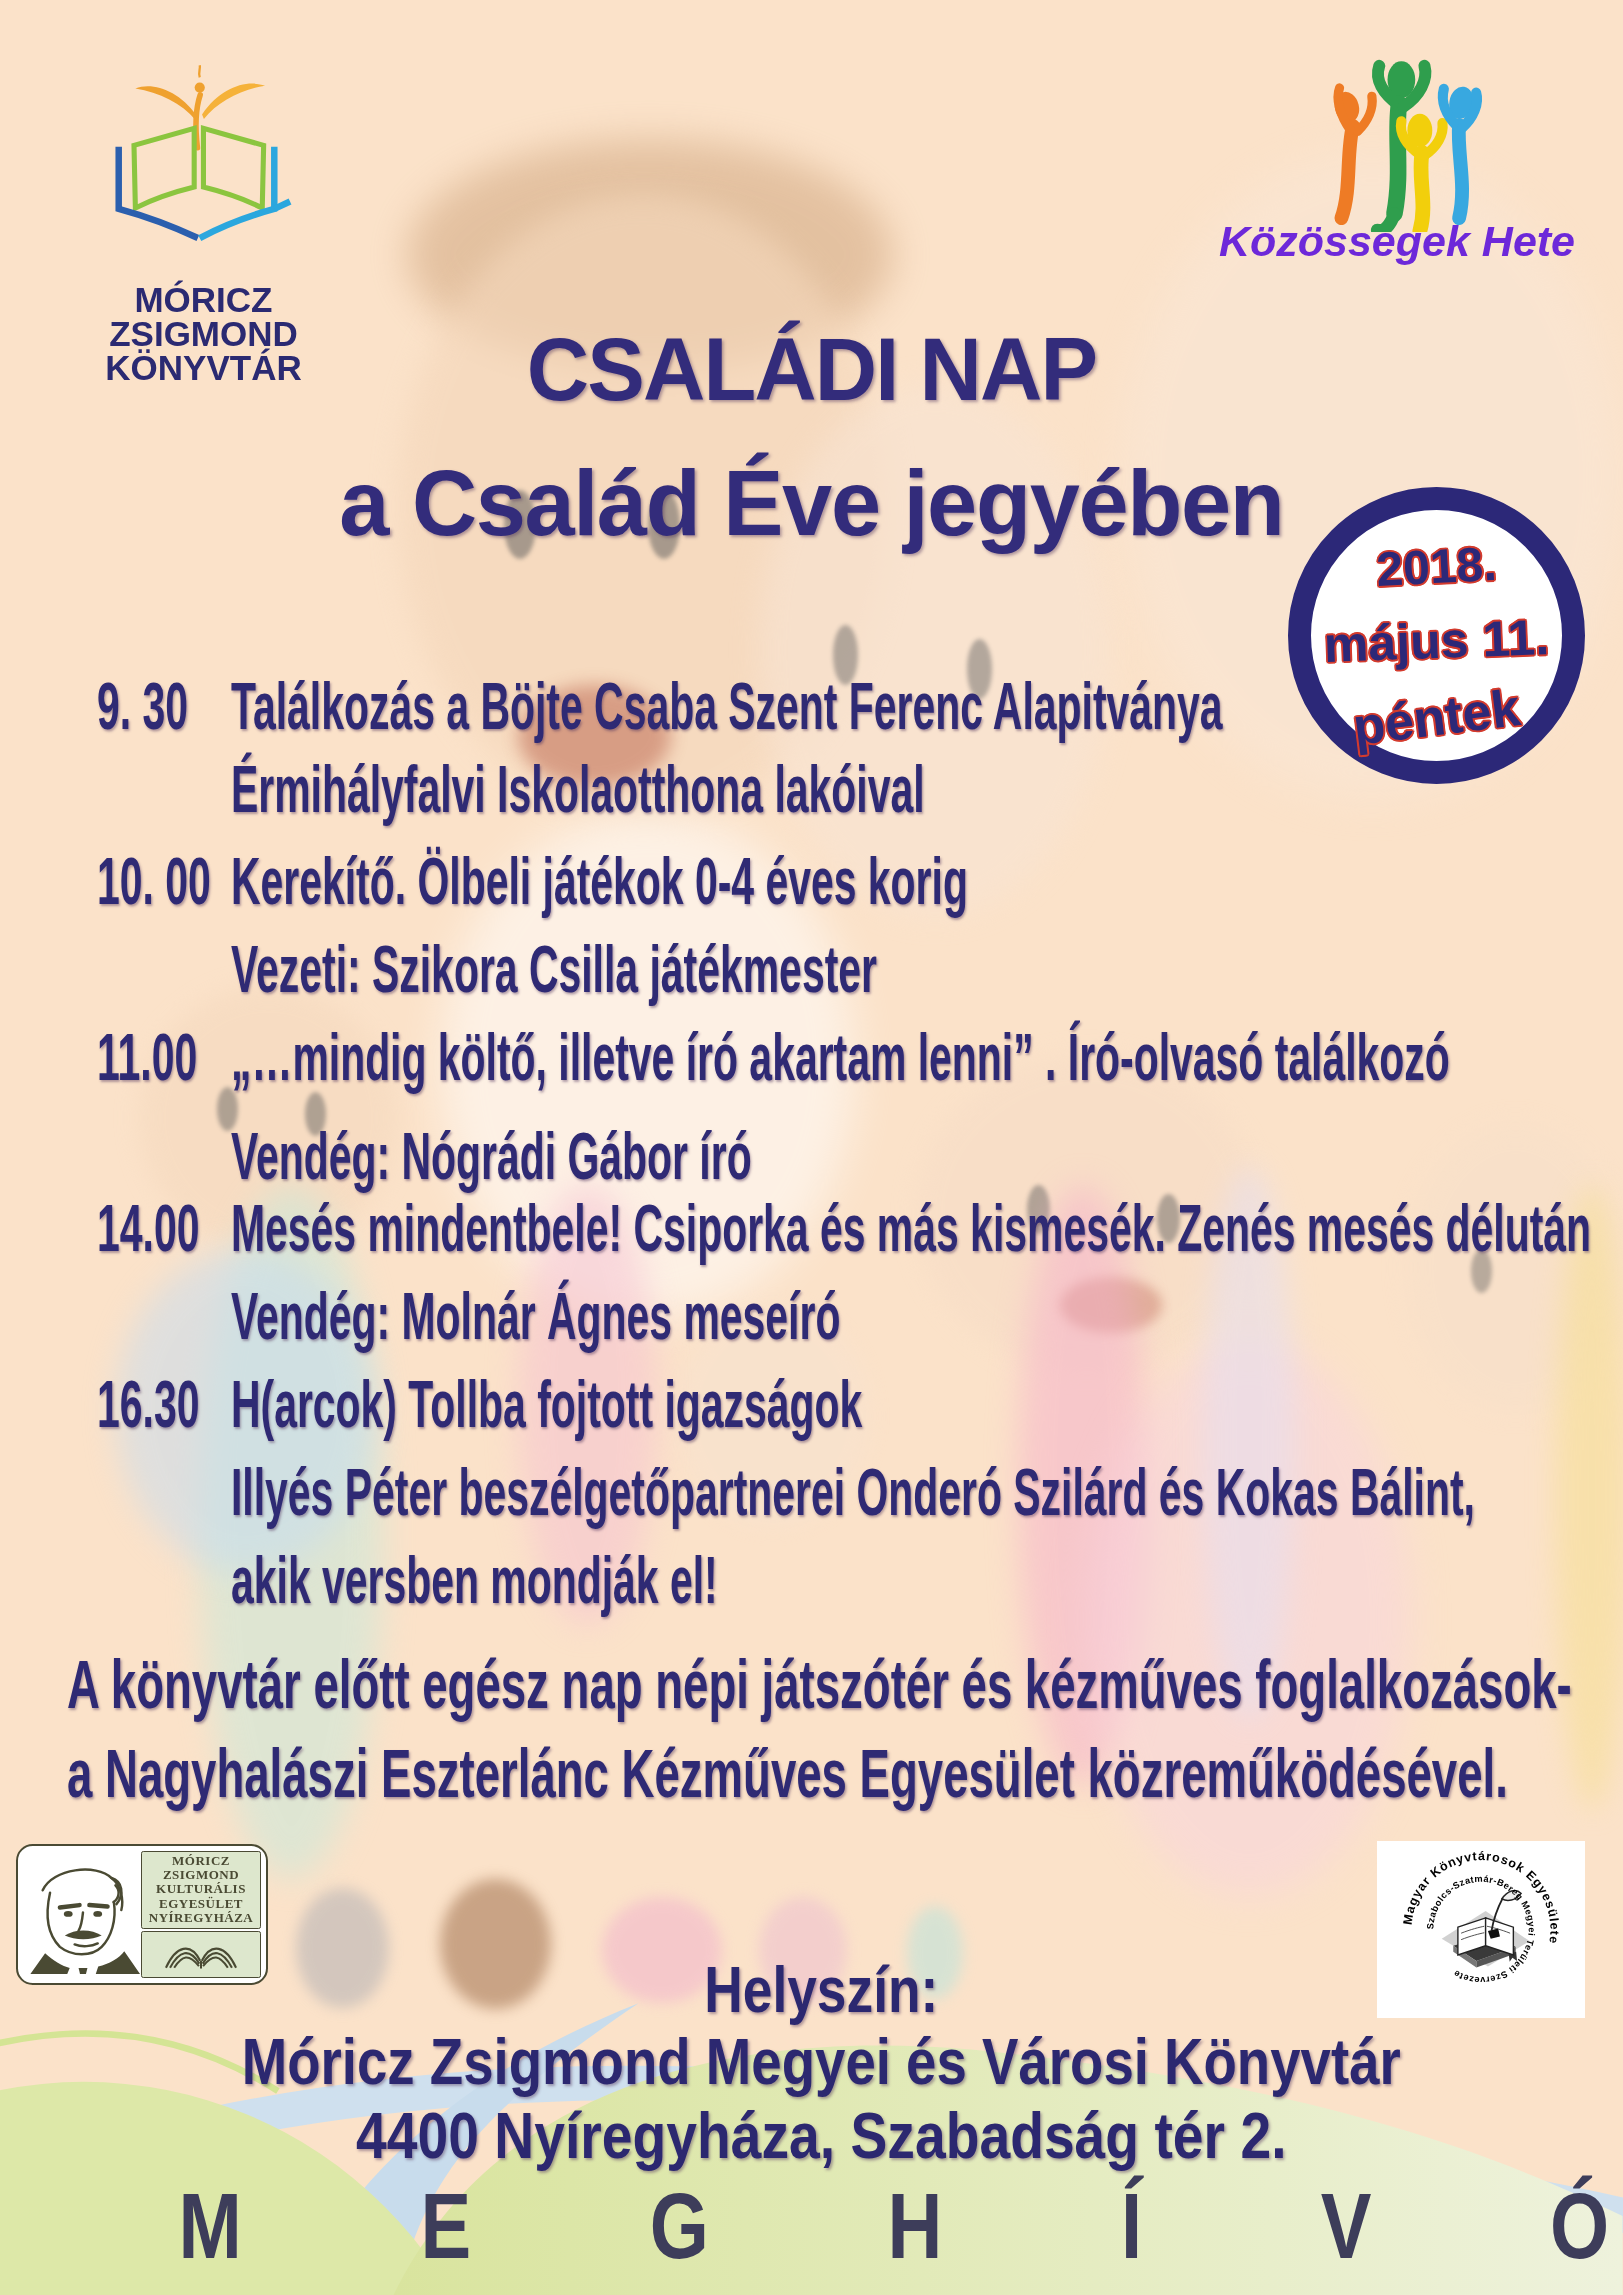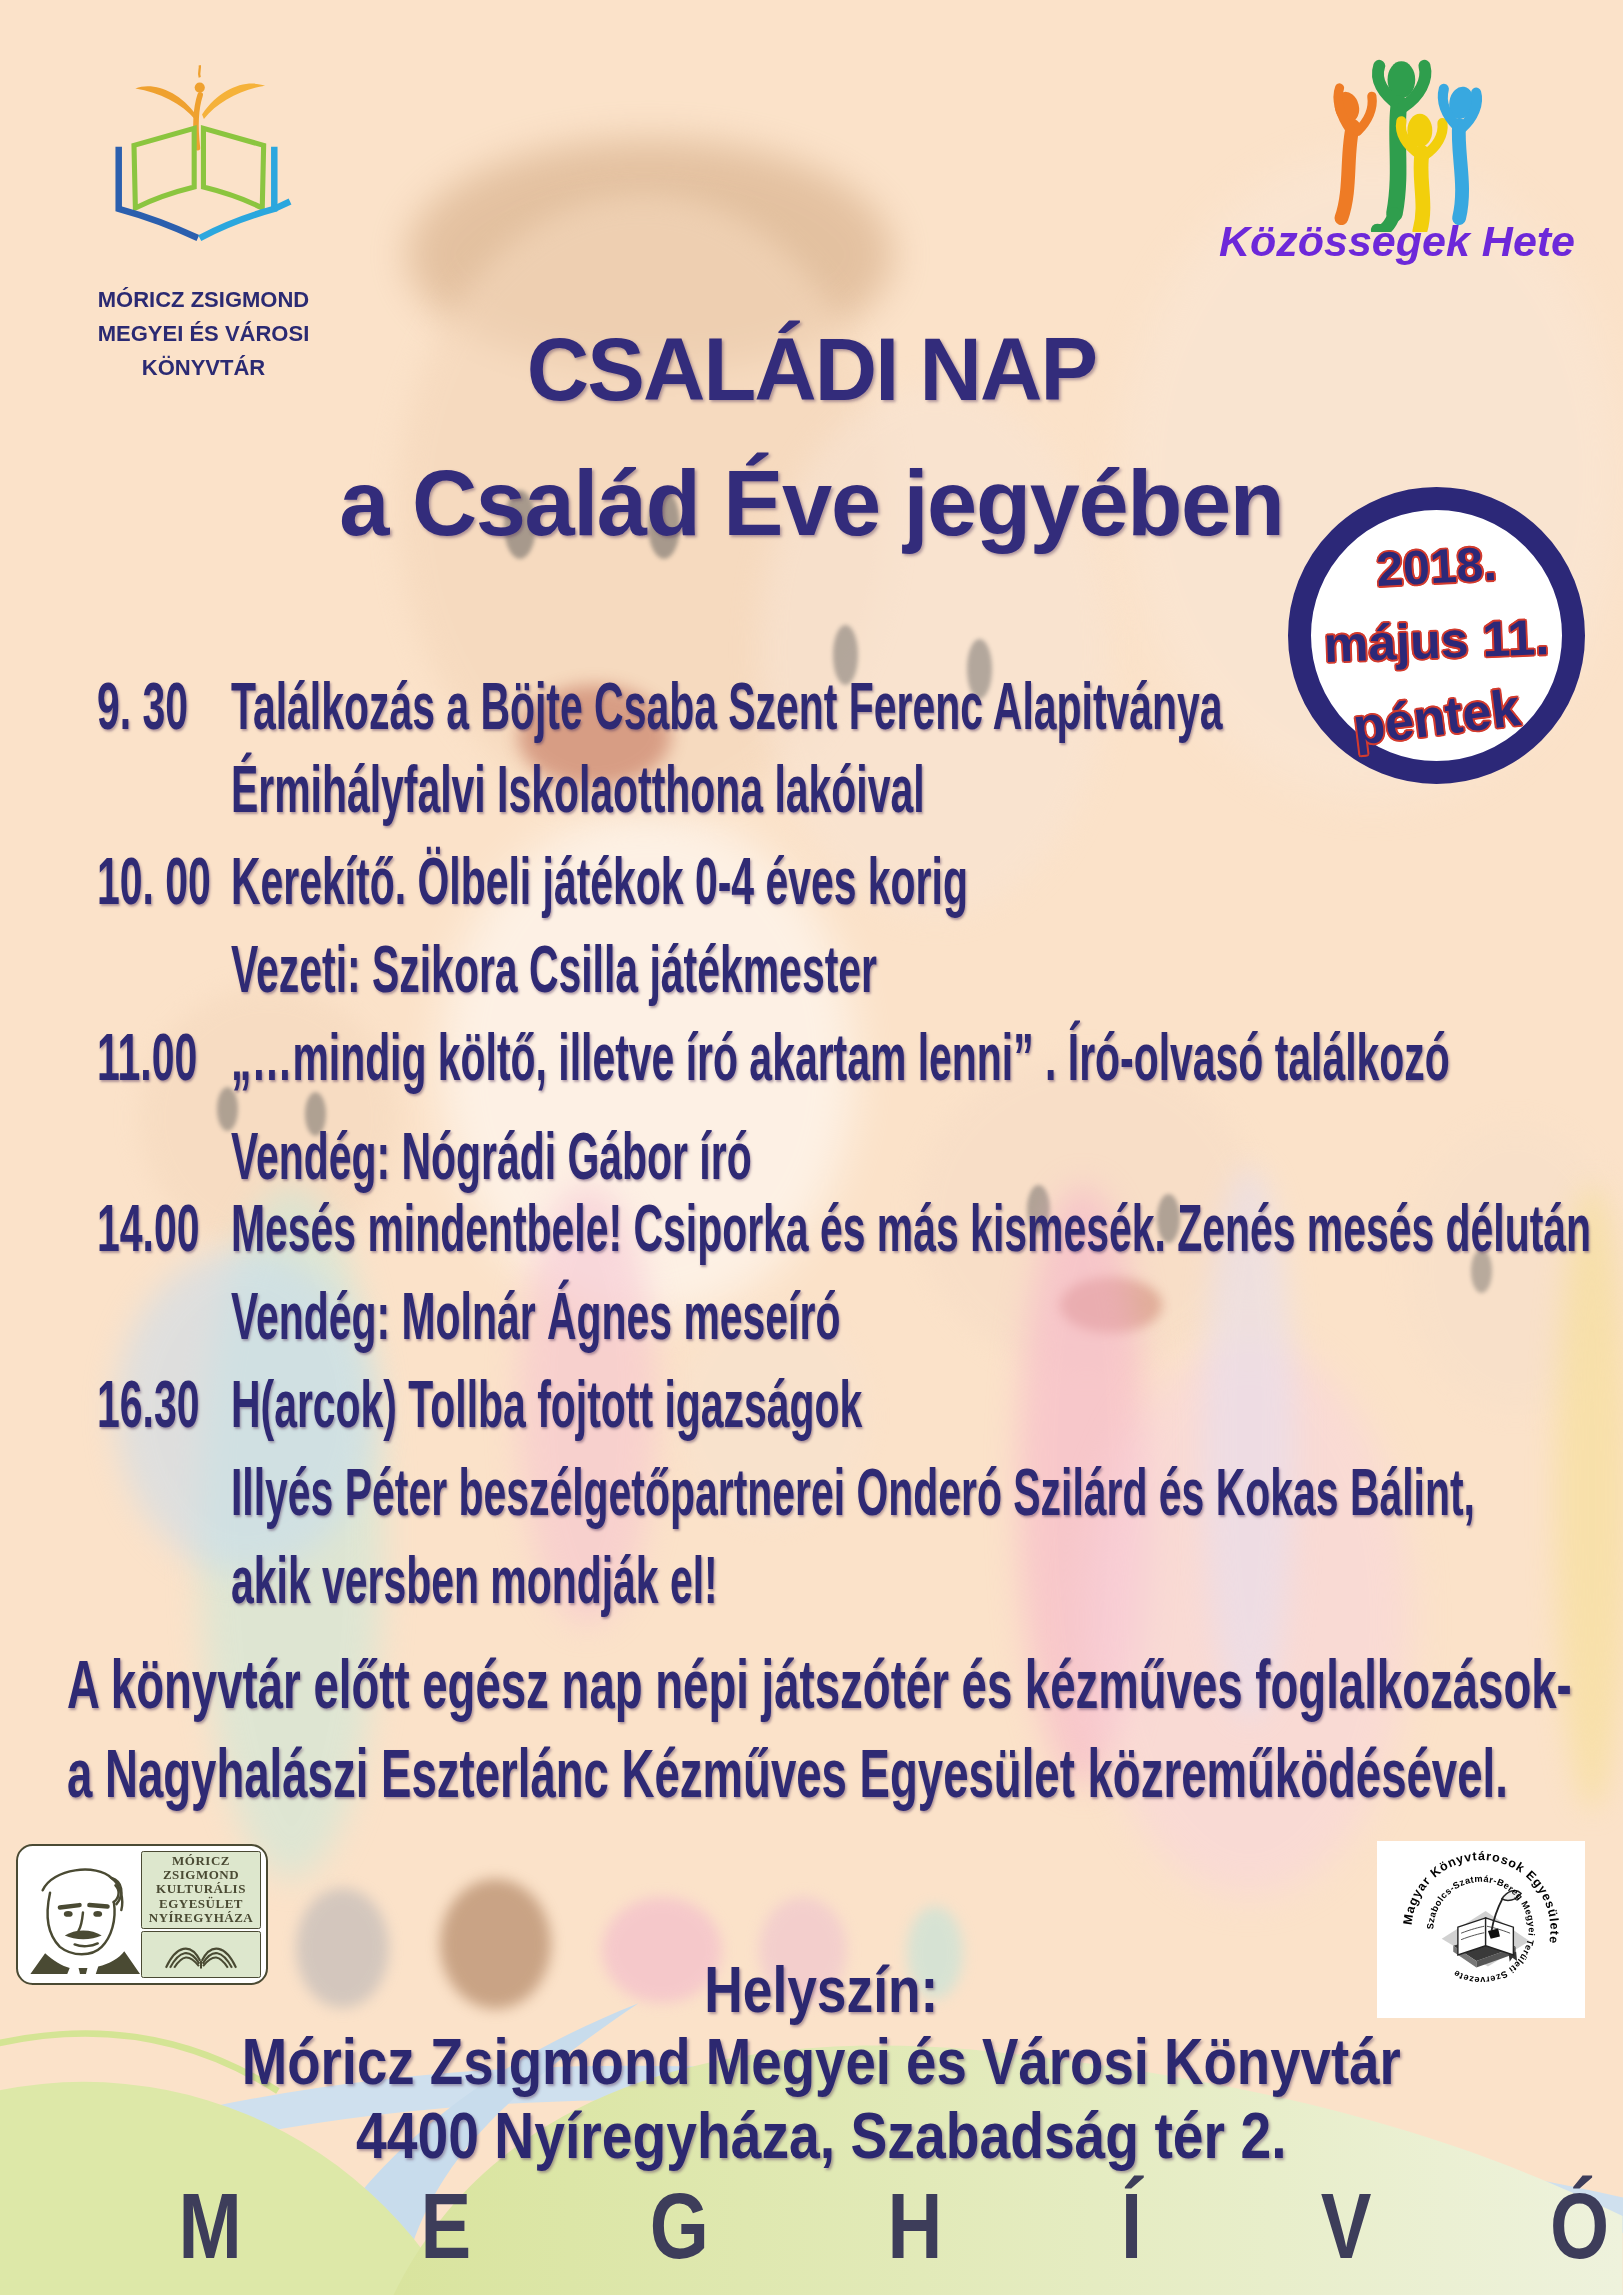--- a/index.html
+++ b/index.html
@@ -2,21 +2,21 @@
 <html style="font-size:7.4px"><head>
 <meta charset="utf-8">
 <style>
   html,body{margin:0;padding:0;background:#9a9a9a;}
   .page{position:relative;width:1623px;height:2295px;background:#fbe2c9;overflow:hidden;
         font-family:"Liberation Sans",sans-serif;}
   .abs{position:absolute;}
   .blob{position:absolute;border-radius:50%;}
   .tshadow{text-shadow:1.9px 2.3px 3.2px rgba(85,55,95,.45);}
   .hdr-lib{left:60px;top:283px;width:287px;text-align:center;font-weight:bold;
-           font-size:22px;line-height:34px;color:#2b2a72;letter-spacing:0;}
+           font-size:35px;line-height:34px;color:#2b2a72;letter-spacing:0;}
   .kh-text{left:1175px;top:217px;width:444px;text-align:center;font-size:43px;font-weight:bold;
            font-style:italic;color:#6d28d9;}
   .title1{left:0;right:0;top:318px;text-align:center;font-size:89px;font-weight:bold;color:#332c7b;
           letter-spacing:-1.9px;transform:scaleX(.97);}
   .title2{left:0;right:0;top:450px;text-align:center;font-size:93px;font-weight:bold;color:#332c7b;
           letter-spacing:-1.4px;transform:scaleX(.97);}
   .badge{left:1288px;top:487px;width:297px;height:297px;border:23px solid #2c2878;border-radius:50%;
          background:#fff;box-sizing:border-box;z-index:6;}
   .badge span{position:absolute;left:0;right:0;text-align:center;font-weight:bold;color:#2c2878;line-height:1;
          text-shadow:-1.4px -1.4px 0 #d43b2e,1.4px -1.4px 0 #d43b2e,-1.4px 1.4px 0 #d43b2e,1.4px 1.4px 0 #d43b2e,
@@ -123,21 +123,20 @@
     <circle cx="237" cy="70" r="11" fill="#efa12f"></circle>
     <path d="M237,48 C233,38 239,30 237,22" fill="none" stroke="#efa12f" stroke-width="5"></path>
     <path d="M95,195 L225,158 L225,285 C180,296 135,312 98,330 Z" fill="none" stroke="#8bc53f" stroke-width="11"></path>
     <path d="M375,195 L245,158 L245,285 C290,296 335,312 372,330 Z" fill="none" stroke="#8bc53f" stroke-width="11"></path>
     <path d="M62,198 L62,332 Q150,356 233,395" fill="none" stroke="#2b5fae" stroke-width="14"></path>
     <path d="M398,198 L398,332 Q310,356 237,395" fill="none" stroke="#2ba7de" stroke-width="14"></path>
     <path d="M398,332 L432,316" fill="none" stroke="#2ba7de" stroke-width="14"></path>
   </svg>
   <div class="abs hdr-lib">
     <div>MÓRICZ ZSIGMOND</div>
-    <div>MEGYEI ÉS VÁROSI</div>
     <div>KÖNYVTÁR</div>
   </div>
 
   <svg class="abs figlogo" width="194" height="180" viewBox="0 0 420 390">
     <g stroke-linecap="round" fill="none">
       <ellipse cx="82" cy="120" rx="26" ry="34" fill="#ee7b25" stroke="none" transform="rotate(-14 82 120)"></ellipse>
       <path d="M95,160 C80,220 92,300 70,360" stroke="#ee7b25" stroke-width="30"></path>
       <path d="M90,170 C65,135 58,100 66,78" stroke="#ee7b25" stroke-width="20"></path>
       <path d="M105,172 C128,150 140,122 136,96" stroke="#ee7b25" stroke-width="20"></path>
       <ellipse cx="200" cy="60" rx="30" ry="40" fill="#2f9e4d" stroke="none"></ellipse>

